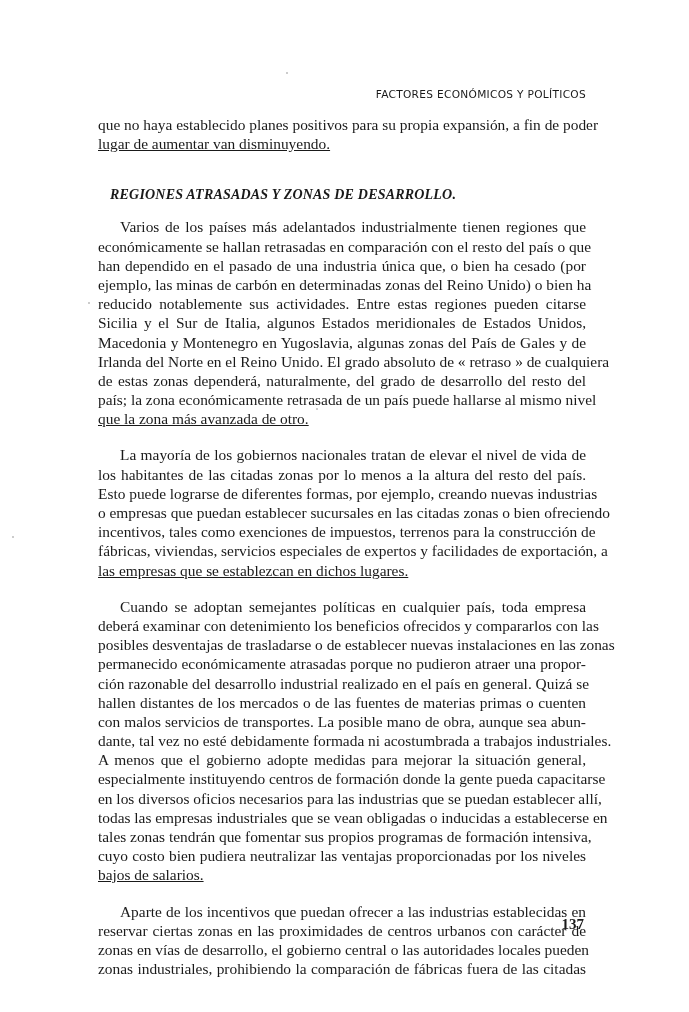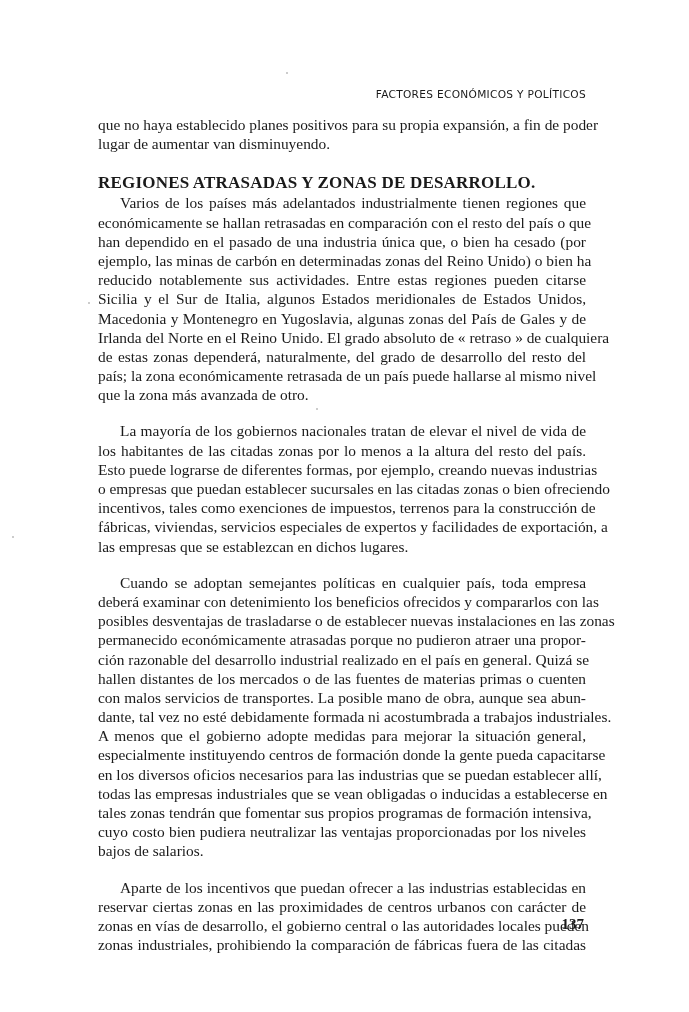--- a/index.html
+++ b/index.html
@@ -44,34 +44,36 @@
   }
   .line {
     display: block;
     text-align: justify;
     text-align-last: justify;
     white-space: nowrap;
     height: 19.2px;
   }
   .line.last {
     text-align-last: left;
+    text-decoration: underline;
   }
   .line.indent {
     padding-left: 22px;
   }
   .gap {
     height: 17px;
   }
   .heading {
     font-weight: bold;
-    font-size: 17px;
+    font-size: 14px;
     letter-spacing: 0.2px;
     height: 21px;
     line-height: 21px;
-    margin: 0;
+    margin: 12px;
+    font-style: italic;
   }
   .page-number {
     position: absolute;
     top: 916px;
     right: 2px;
     font-size: 15px;
     font-weight: bold;
   }
   .speck {
     position: absolute;

